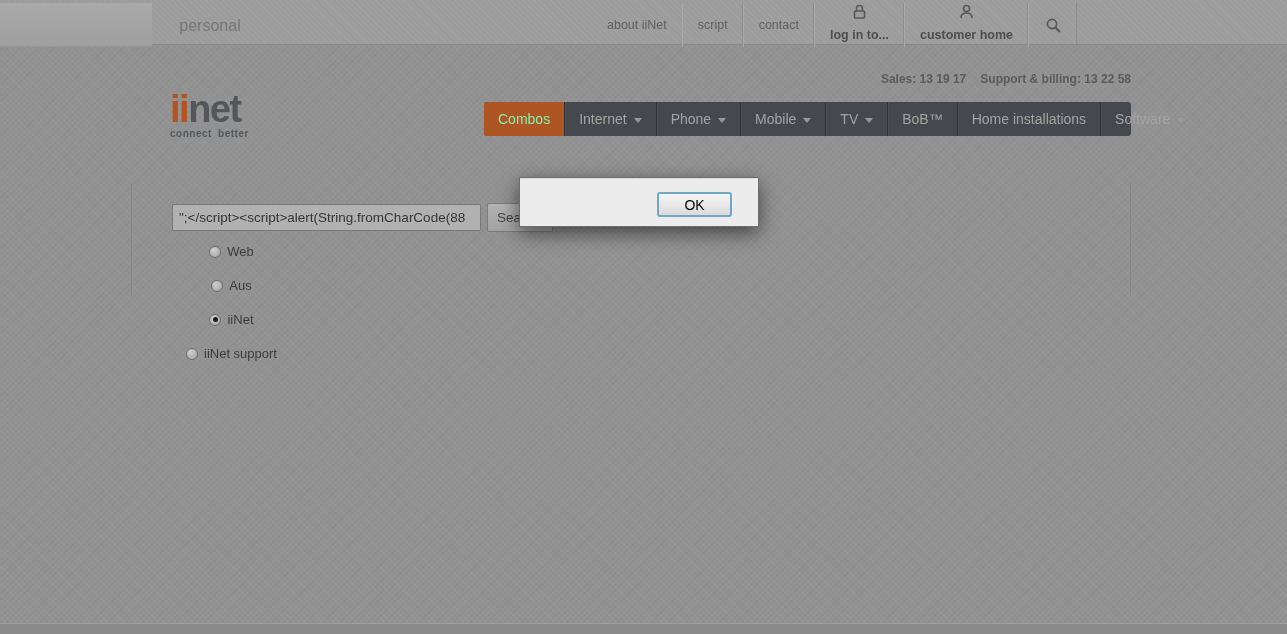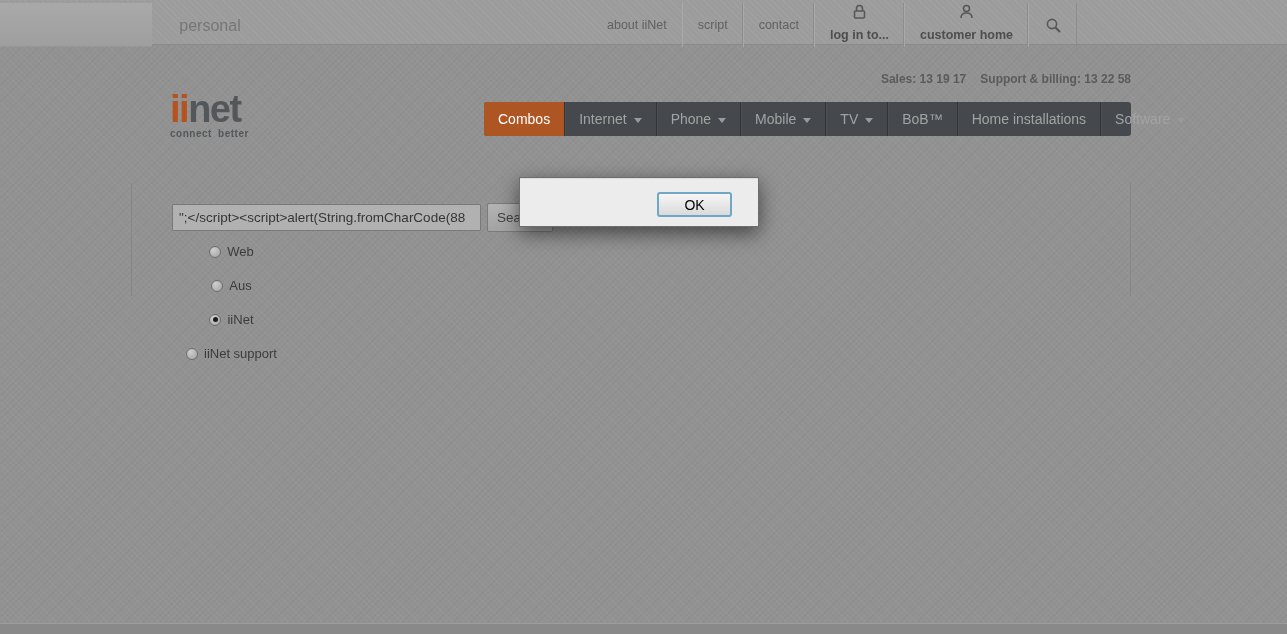--- a/index.html
+++ b/index.html
@@ -49,21 +49,21 @@
   
   .mainnav {
     position:absolute; left:484px; top:102px; height:34px; display:flex; align-items:stretch;
     background:#45494d; border-radius:3px; width:647px;
   }
   .navitem {
     display:flex; align-items:center; gap:7px; padding:0 14px; font-size:14px; color:#a3a3a3;
     border-left:1px solid rgba(0,0,0,0.28); box-shadow:1px 0 0 rgba(255,255,255,0.04) inset; cursor:pointer; white-space:nowrap;
   }
   .navitem:first-child { border-left:none; box-shadow:none; }
-  .navitem.active { background:#ae5524; color:#ffffff; border-radius:3px 0 0 3px; }
+  .navitem.active { background:#ae5524; color:#86efac; border-radius:3px 0 0 3px; }
   .navitem.grow { flex:1 1 auto; justify-content:center; }
   .caret { width:0; height:0; border-left:4px solid transparent; border-right:4px solid transparent; border-top:5px solid #9a9a9a; margin-top:2px; }
   
   .content-box { position:absolute; left:131px; top:183px; width:1000px; height:113px;
                  border-left:1px solid #85858a; border-right:1px solid #85858a; }
   .search-input {
     position:absolute; left:172px; top:204px; width:309px; height:27px;
     background:#b1b1b1; border:1px solid #797979; font-family:"Liberation Sans",sans-serif;
     font-size:13.5px; color:#353535; padding:0 6px; border-radius:1px;
   }

